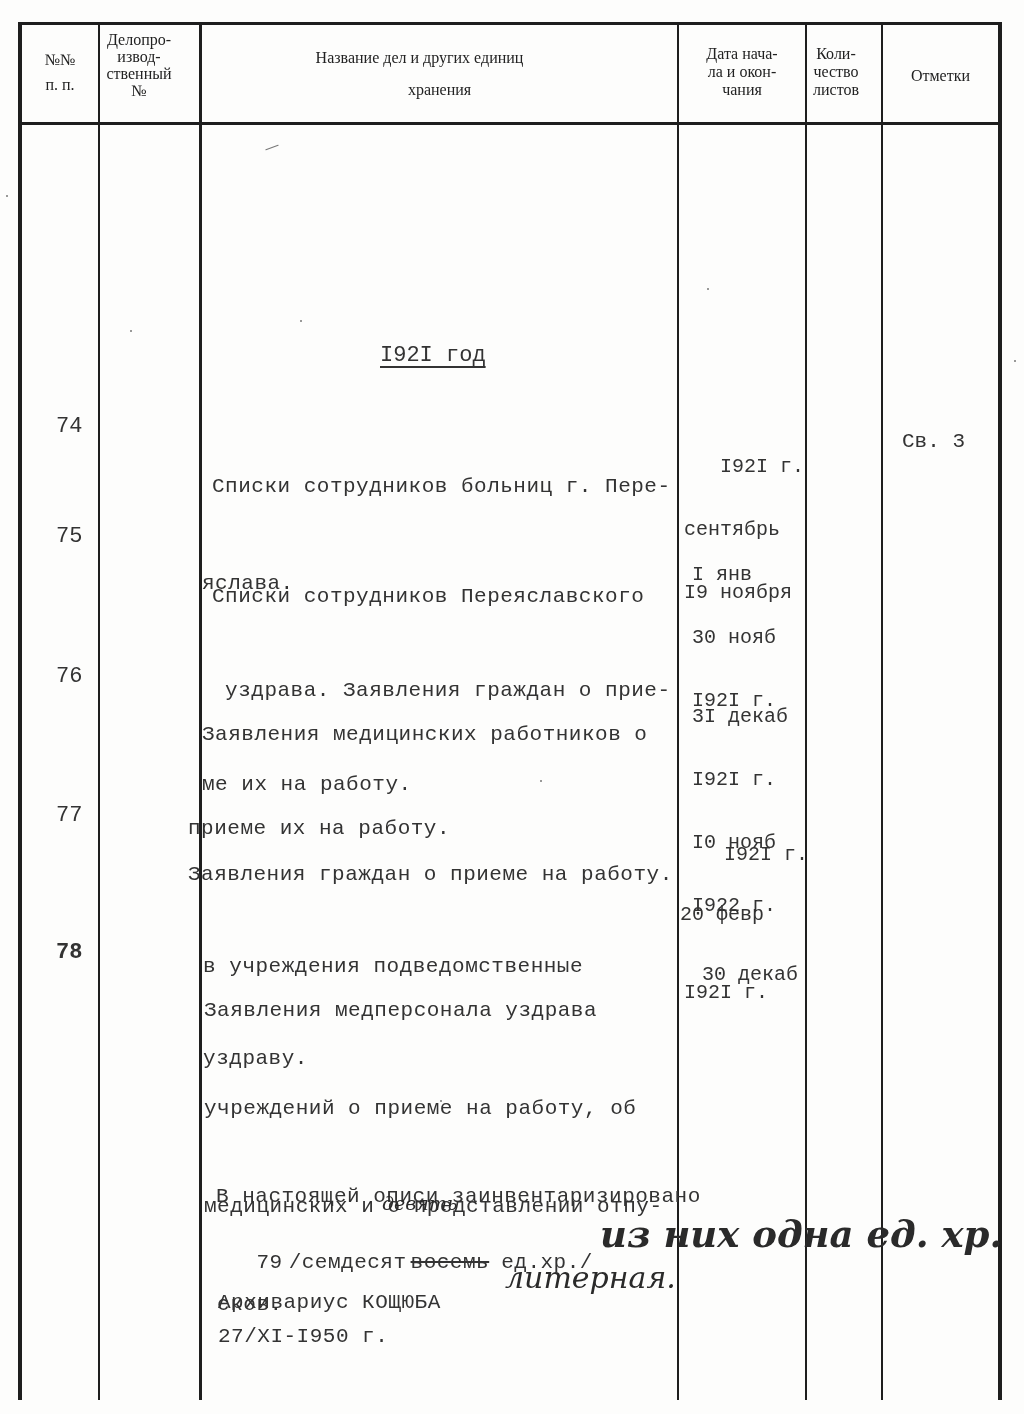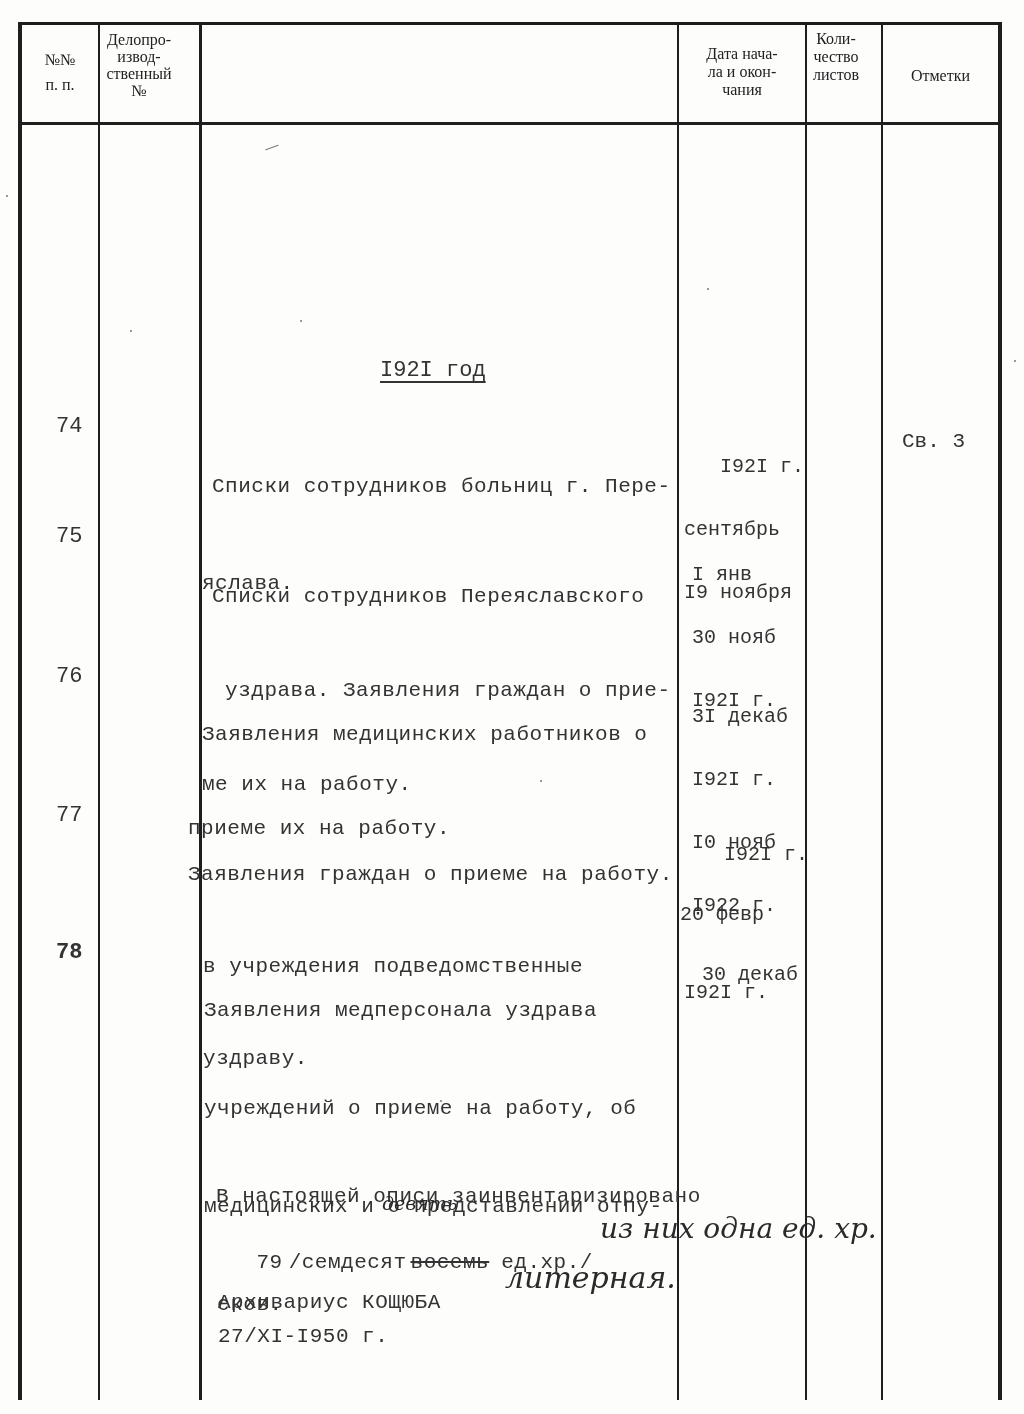--- a/index.html
+++ b/index.html
@@ -7,21 +7,21 @@
     width:1024px; height:1414px; background:#fdfdfc; position:relative; overflow:hidden;
     font-family:"Liberation Mono", "DejaVu Sans Mono", monospace; color:#2a2a2a;
   }
   .page { position:absolute; left:0; top:0; width:1024px; height:1414px; }
   .vline { position:absolute; background:#1e1e1e; }
   .hline { position:absolute; background:#1e1e1e; }
   .hdr { position:absolute; font-family:"Liberation Serif","DejaVu Serif",serif; font-size:16px; line-height:19px; text-align:center; color:#222; }
   .tw { position:absolute; font-size:21px; line-height:30px; white-space:pre; color:#333; letter-spacing:0.5px; }
   .num { position:absolute; font-size:22px; color:#333; }
   .date { position:absolute; font-size:20px; line-height:21px; white-space:pre; color:#333; }
-  .year-title { position:absolute; font-size:22px; color:#333; text-decoration:underline; text-underline-offset:5px;margin-top:15px; }
+  .year-title { position:absolute; font-size:22px; color:#333; text-decoration:underline; text-underline-offset:5px; }
   .hand { position:absolute; font-family:"DejaVu Serif", serif; font-style:italic; font-size:28px; color:#2a2a2a; white-space:pre; }
   .strike { text-decoration:line-through; }
   .speck { position:absolute; width:2px; height:2px; background:#777; border-radius:1px; }
 </style>
 </head>
 <body>
 
 <div class="page">
 
   <div class="hline" style="left:22px; top:22px; width:980px; height:3px;"></div>
@@ -39,26 +39,30 @@
   <div class="hdr" style="left:22px; top:50px; width:76px;">
     <div>№№</div>
     <div style="margin-top:6px;">п. п.</div>
   </div>
   <div class="hdr" style="left:100px; top:31px; width:78px; line-height:17px;">
     <div>Делопро-</div>
     <div>извод-</div>
     <div>ственный</div>
     <div>№</div>
   </div>
+  <div class="hdr" style="left:202px; top:48px; width:475px;">
+    <div style="margin-left:-40px;">Название дел и других единиц</div>
+    <div style="margin-top:13px;">хранения</div>
+  </div>
   <div class="hdr" style="left:679px; top:45px; width:126px; line-height:18px;">
     <div>Дата нача-</div>
     <div>ла и окон-</div>
     <div>чания</div>
   </div>
-  <div class="hdr" style="left:807px; top:30px; width:58px; line-height:18px;">
+  <div class="hdr" style="left:807px; top:45px; width:58px; line-height:18px;">
     <div>Коли-</div>
     <div>чество</div>
     <div>листов</div>
   </div>
   <div class="hdr" style="left:883px; top:66px; width:115px;text-align:center;">Отметки</div>
 
   <div class="year-title" style="left:380px; top:343px;">I92I год</div>
 
   <div class="num" style="left:56px; top:414px;">74</div>
   <div class="tw" style="left:212px; top:412px;">
@@ -118,21 +122,21 @@
   <div class="date" style="left:684px; top:940px;">
     <div>I92I г.</div>
   </div>
 
   <div class="tw" style="left:216px; top:1182px;">В настоящей описи заинвентаризировано</div>
 
   <div class="tw" style="left:204px; top:1218px;">
     <span>79</span><span style="margin-left:6px;">/семдесят</span><span class="strike" style="margin-left:4px;">восемь</span><span style="margin-left:12px;">ед.хр./</span>
   </div>
   <div class="hand" style="left:382px; top:1192px; font-size:19px;">девять</div>
-  <div class="hand" style="left:600px; top:1212px; font-size:28px;">из них одна ед. хр.</div>
+  <div class="hand" style="left:600px; top:1212px; font-size:37px;font-weight:bold;">из них одна ед. хр.</div>
   <div class="hand" style="left:505px; top:1260px; font-size:30px;">литерная.</div>
 
   <div class="tw" style="left:218px; top:1288px;">Архивариус КОЩЮБА</div>
   <div class="tw" style="left:218px; top:1322px;">27/XI-I950 г.</div>
 
   <div class="speck" style="left:265px; top:147px; width:14px; height:1px; transform:rotate(-20deg);"></div>
   <div class="speck" style="left:707px; top:288px;"></div>
   <div class="speck" style="left:300px; top:320px;"></div>
   <div class="speck" style="left:130px; top:330px;"></div>
   <div class="speck" style="left:540px; top:780px;"></div>

